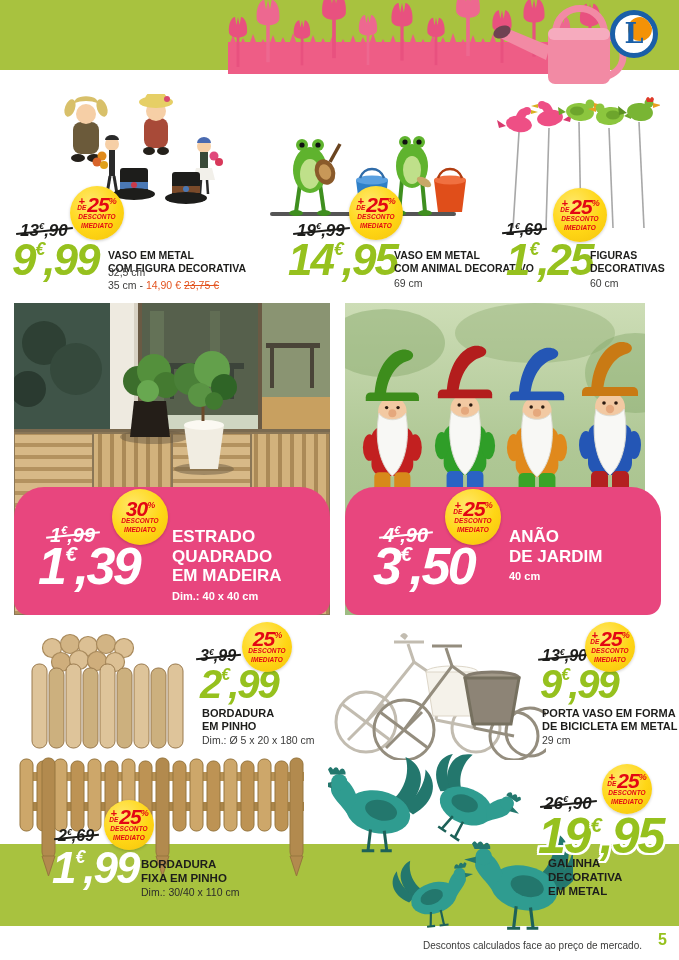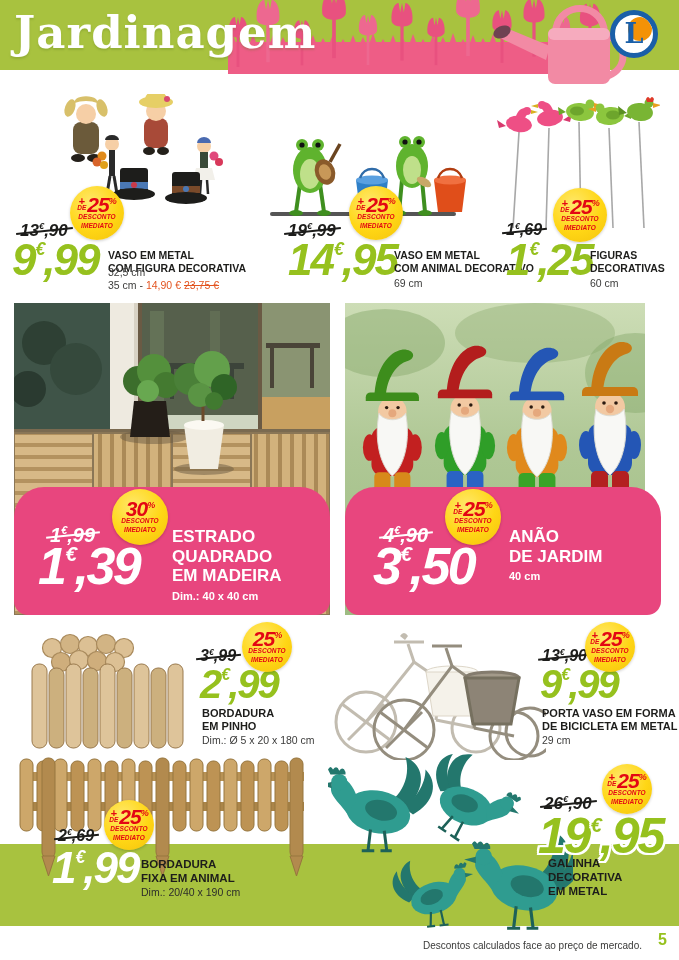--- a/index.html
+++ b/index.html
@@ -117,21 +117,20 @@
       <path d="M122,36 C142,44 142,68 122,76" stroke="#f28aa4" stroke-width="7" fill="none" stroke-linecap="round"></path>
       <path d="M64,46 L20,28 L14,38 L60,60 Z" fill="#f28aa4"></path>
       <ellipse cx="16" cy="32" rx="9" ry="6" fill="#6e4252" transform="rotate(-24 16 32)"></ellipse>
       <rect x="62" y="28" width="62" height="56" rx="7" fill="#f28aa4"></rect>
       <rect x="62" y="28" width="62" height="12" rx="6" fill="#f6abbe"></rect>
     </svg>
     <div class="logo">
       <span class="sun"></span>
       <span class="ltr">L</span>
     </div>
-    <div class="title">Jardinagem</div>
   </div>
 
   <svg class="abs" style="left:28px;top:94px;" width="196" height="130" viewBox="0 0 196 130">
     <g transform="translate(58,36)">
       <rect x="-13" y="-8" width="26" height="32" rx="8" fill="#6b5a3a"></rect>
       <circle cx="0" cy="-16" r="10" fill="#f6cfa6"></circle>
       <path d="M-16,-22 a16,7 0 0 1 32,0 l-6,-9 a12,6 0 0 0 -20,0 Z" fill="#d8c06a"></path>
       <ellipse cx="-16" cy="-22" rx="5" ry="9" fill="#d8c06a" transform="rotate(20 -16 -22)"></ellipse>
       <ellipse cx="16" cy="-22" rx="5" ry="9" fill="#d8c06a" transform="rotate(-20 16 -22)"></ellipse>
       <ellipse cx="-8" cy="28" rx="7" ry="4" fill="#24201a"></ellipse>
@@ -240,21 +239,21 @@
       <circle cx="-7" cy="-24" r="2.6" fill="#111"></circle>
         <circle cx="7" cy="-24" r="2.6" fill="#111"></circle>
       <ellipse cx="12" cy="16" rx="8" ry="4" fill="#c8a868" transform="rotate(30 12 16)"></ellipse>
     </g>
     <g transform="translate(198,104)">
       <path d="M-16,-16 h32 l-4,32 h-24 Z" fill="#e04e1a"></path>
       <ellipse cx="0" cy="-16" rx="16" ry="4.5" fill="#f07040"></ellipse>
       <path d="M-12,-18 C-8,-30 8,-30 12,-18" stroke="#b03c10" stroke-width="2.5" fill="none"></path>
     </g>
   </svg>
-  <div class="old oz17" style="left:288px;top:222px;">
+  <div class="old oz17" style="left:297px;top:222px;">
     <span>19</span><sup>€</sup><span>,99</span>
   </div>
   <div class="badge b54" style="left:349px;top:186px;">
     <div class="rw">
         <span class="plusde">
           <span class="pl">+</span>
           <span class="de">DE</span>
         </span>
         <span class="val">25</span>
         <span class="sign">%</span>
@@ -688,24 +687,24 @@
         <span class="sign">%</span>
       </div>
     <div class="cap">DESCONTO</div>
     <div class="cap">IMEDIATO</div>
   </div>
   <div class="price white pz44" style="left:52px;top:848px;">
     <span>1</span><sup>€</sup><span>,99</span>
   </div>
   <div class="pname" style="left:141px;top:857px;font-size:11.5px;">
     <div>BORDADURA</div>
-    <div>FIXA EM ANIMAL</div>
+    <div>FIXA EM PINHO</div>
   </div>
   <div class="pdet" style="left:141px;top:886px;color:#2d2d2b;">
-    <div>Dim.: 20/40 x 190 cm</div>
+    <div>Dim.: 30/40 x 110 cm</div>
   </div>
 
   <svg class="abs" style="left:328px;top:750px;z-index:2;" width="245" height="198" viewBox="0 0 245 198">
     <defs>
       <g id="hen" class="hen">
         <path class="dk" d="M-24,-4 C-40,-22 -36,-38 -22,-44 C-26,-30 -20,-18 -14,-12 Z"></path>
         <path class="dk" d="M-28,2 C-46,-8 -48,-24 -38,-34 C-38,-22 -30,-10 -20,-4 Z"></path>
         <ellipse class="bd" cx="0" cy="0" rx="26" ry="17" transform="rotate(-12)"></ellipse>
         <ellipse class="dk" cx="-2" cy="-2" rx="13" ry="8" transform="rotate(-15)"></ellipse>
         <path class="bd" d="M16,-10 C20,-22 25,-27 30,-27 C36,-27 39,-20 37,-15 C34,-9 29,-5 25,1 Z"></path>

